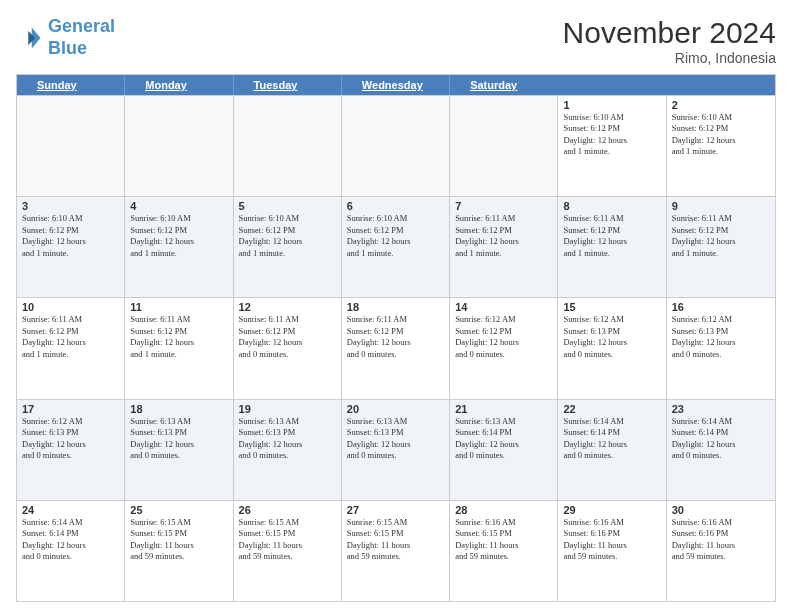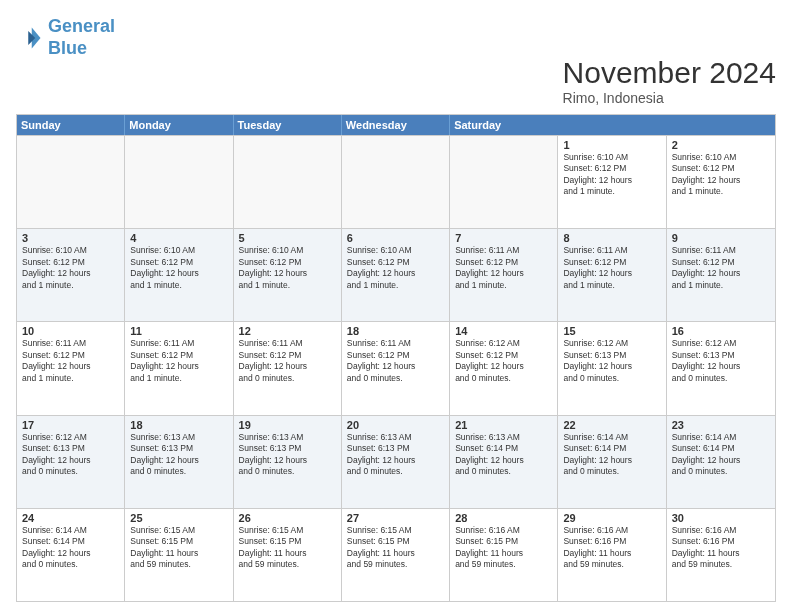--- a/index.html
+++ b/index.html
@@ -35,21 +35,21 @@
       line-height: 1.2;
     }
     .logo-text span {
       color: #4a90c4;
     }
     .logo-icon {
       width: 28px;
       height: 28px;
     }
     .title-area {
-      margin-top: 40px;
+      text-align: right;
     }
     .month-title {
       font-size: 30px;
       color: #333;
       font-weight: normal;
     }
     .location {
       font-size: 14px;
       color: #555;
     }
@@ -61,22 +61,23 @@
     }
     .cal-header {
       display: grid;
       grid-template-columns: repeat(7, 1fr);
       background: #4a7fbc;
     }
     .cal-header-cell {
       color: white;
       font-size: 11px;
       font-weight: bold;
-      padding: 4px 4px;
+      padding: 4px 20px;
       border-right: 1px solid #6a9fd4;
+      text-decoration: underline;
     }
     .cal-header-cell:last-child { border-right: none; }
     .cal-body {
       flex: 1;
       display: flex;
       flex-direction: column;
     }
     .cal-row {
       display: grid;
       grid-template-columns: repeat(7, 1fr);
@@ -99,20 +100,21 @@
     .day-num {
       font-size: 11px;
       font-weight: bold;
       margin-bottom: 1px;
       display: block;
     }
     .cell-info {
       font-size: 8.5px;
       line-height: 1.35;
       color: #333;
+      font-family: Liberation Serif, serif;
     }
   </style>
 </head>
 <body>
 
 <div class="page">
   <div class="header">
     <div class="logo">
       <svg class="logo-icon" viewBox="0 0 32 32">
         <polygon points="18,4 28,16 18,28" fill="#4a90c4"></polygon>

